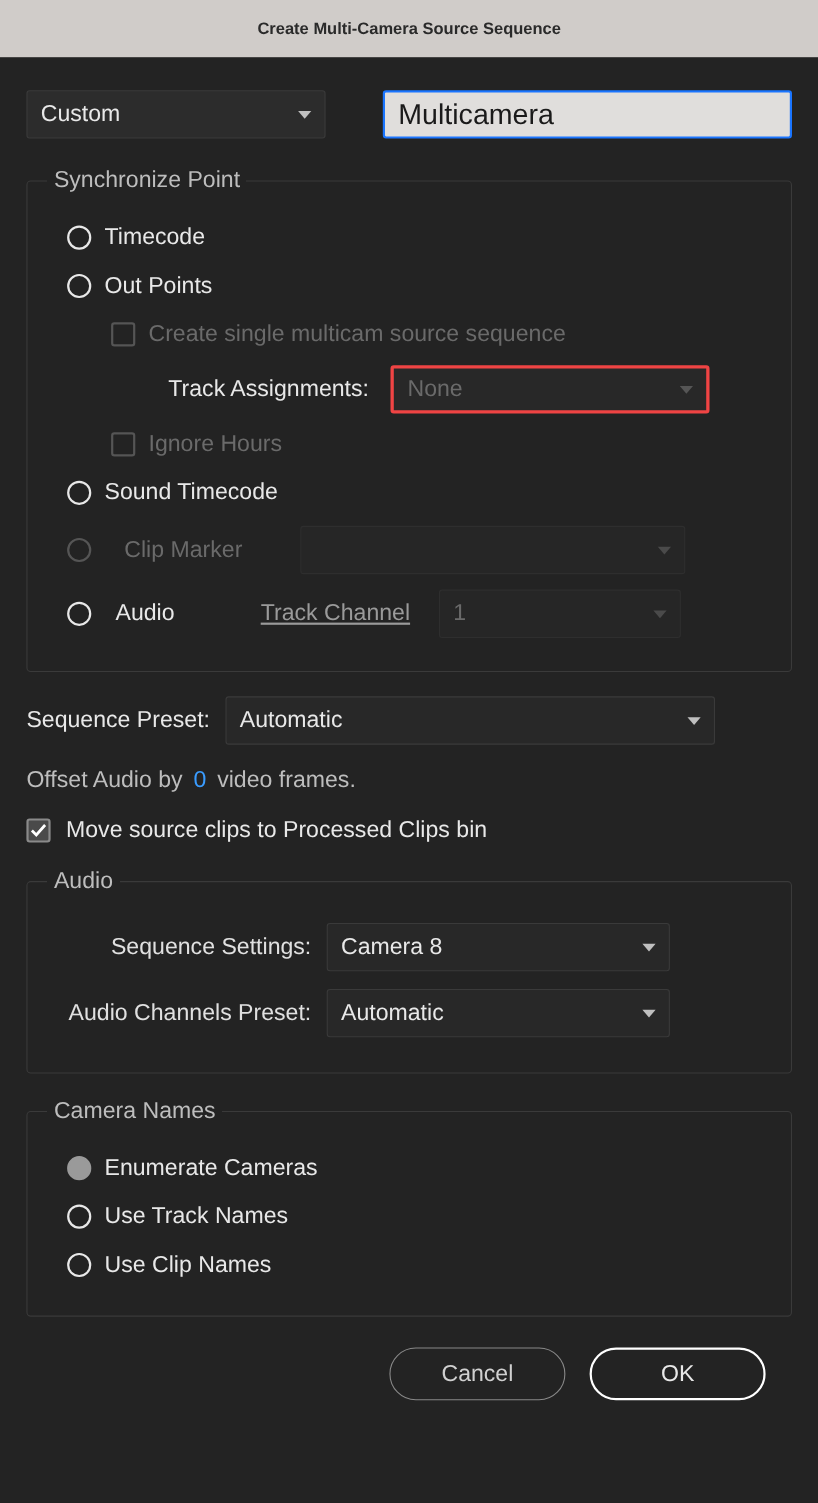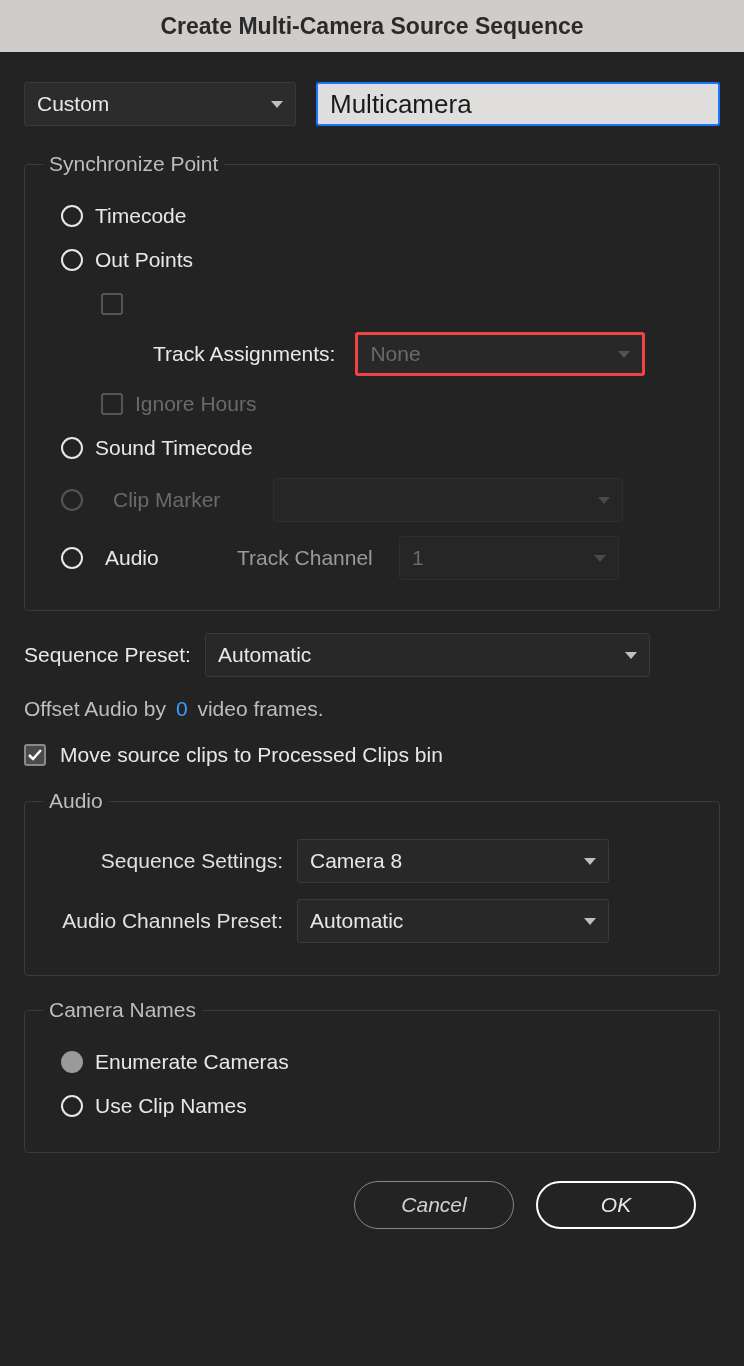--- a/index.html
+++ b/index.html
@@ -10,31 +10,31 @@
     font-family: -apple-system, "Segoe UI", Helvetica, Arial, sans-serif;
     color: #e8e8e8;
     font-size: 21px;
     overflow: hidden;
   }
   .titlebar {
     height: 52px;
     background: #d0ccc9;
     color: #2a2a2a;
     font-weight: 700;
-    font-size: 23px;
+    font-size: 15px;
     display: flex;
     align-items: center;
     justify-content: center;
   }
   .content {
     padding: 30px 24px 20px 24px;
   }
   .top-row {
     display: flex;
-    gap: 20px;
+    gap: 52px;
     margin-bottom: 26px;
   }
   .dropdown {
     background: #2c2c2c;
     border: 1px solid #3a3a3a;
     border-radius: 3px;
     height: 44px;
     display: flex;
     align-items: center;
     justify-content: space-between;
@@ -97,21 +97,21 @@
     flex: 0 0 auto;
     display:flex;align-items:center;justify-content:center;
   }
   .checkbox.disabled { border-color:#555; }
   .checkbox.checked {
     background:#4a4a4a;
   }
   .checkbox.checked svg { display:block; }
   .checkbox svg { display:none; width:16px;height:16px; }
   .lbl.disabled { color:#6a6a6a; }
-  .lbl.dim { color:#9a9a9a; }
+  .lbl.dim { color:#9a9a9a;text-decoration:underline; }
   .track-assign-row {
     display:flex; align-items:center; gap:20px;
     padding: 6px 0 6px 110px;
   }
   .ta-drop { flex:0 0 290px; background:#282828; border:3px solid #ef4444; }
   .track-channel-row {
     display:flex; align-items:center; gap:22px;
     padding: 6px 0 6px 18px;
   }
   .tc-drop { flex:0 0 220px; background:#262626; border:1px solid #2e2e2e; color:#6a6a6a;}
@@ -125,21 +125,20 @@
   .move-row { display:flex;align-items:center;gap:14px; margin-bottom:22px;}
   .audio-inner-row {
     display:flex; align-items:center; gap:14px;
     padding: 8px 10px;
   }
   .audio-inner-row .albl { width:230px; text-align:right; color:#e0e0e0;}
   .audio-inner-row .dropdown { flex:0 0 312px; }
   .footer {
     display:flex; justify-content:flex-end; gap:22px;
     padding: 6px 24px 0 0;
-    font-style: italic;
   }
   .btn {
     min-width: 160px; height:48px;
     border-radius: 30px;
     background: transparent;
     color:#e8e8e8;
     font-size:21px;
     display:flex;align-items:center;justify-content:center;
     cursor:pointer;
   }
@@ -173,20 +172,21 @@
       <span class="lbl">Timecode</span>
     </div>
 
     <div class="opt-row">
       <span class="radio"></span>
       <span class="lbl">Out Points</span>
     </div>
 
     <div class="opt-row indent2">
       <span class="checkbox disabled"></span>
+      <span class="lbl disabled">Create single multicam source sequence</span>
     </div>
 
     <div class="track-assign-row">
       <span class="lbl">Track Assignments:</span>
       <div class="dropdown ta-drop">
         <span class="lbl disabled">None</span>
         <span class="chev" style="border-top-color:#555"></span>
       </div>
     </div>
 
@@ -262,20 +262,24 @@
   </fieldset>
 
   <fieldset class="group">
     <legend>Camera Names</legend>
     <div class="opt-row">
       <span class="radio selected"></span>
       <span class="lbl">Enumerate Cameras</span>
     </div>
     <div class="opt-row">
       <span class="radio"></span>
+      <span class="lbl">Use Track Names</span>
+    </div>
+    <div class="opt-row">
+      <span class="radio"></span>
       <span class="lbl">Use Clip Names</span>
     </div>
   </fieldset>
 
   <div class="footer">
     <div class="btn cancel">
       <span>Cancel</span>
     </div>
     <div class="btn ok">
       <span>OK</span>

